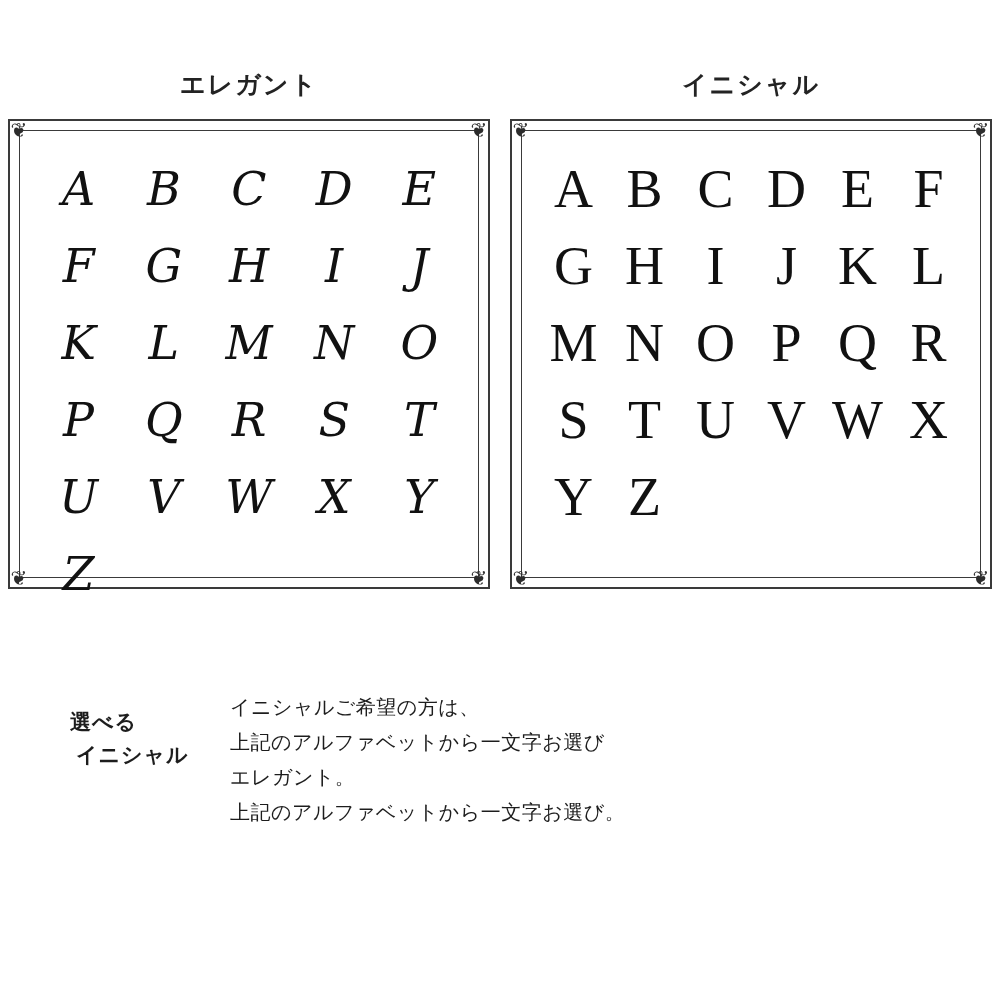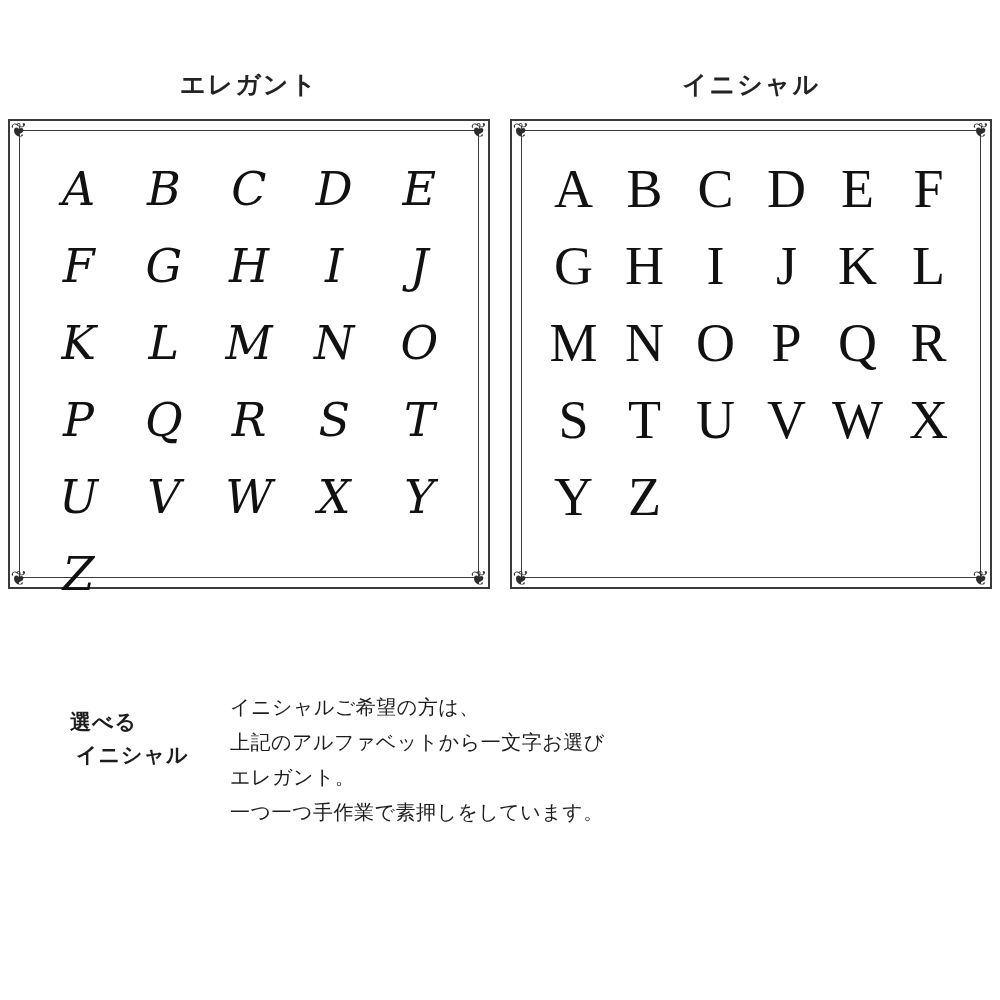--- a/index.html
+++ b/index.html
@@ -231,15 +231,15 @@
 
 <div class="note">
   <div class="note-label">
     <div class="l1">選べる</div>
     <div class="l2">イニシャル</div>
   </div>
   <div class="note-body">
     <p>イニシャルご希望の方は、</p>
     <p>上記のアルファベットから一文字お選び</p>
     <p>エレガント。</p>
-    <p>一つ一つ手作業で素押しをしています。</p>
+    <p>上記のアルファベットから一文字お選び。</p>
   </div>
 </div>
 
 </body></html>

